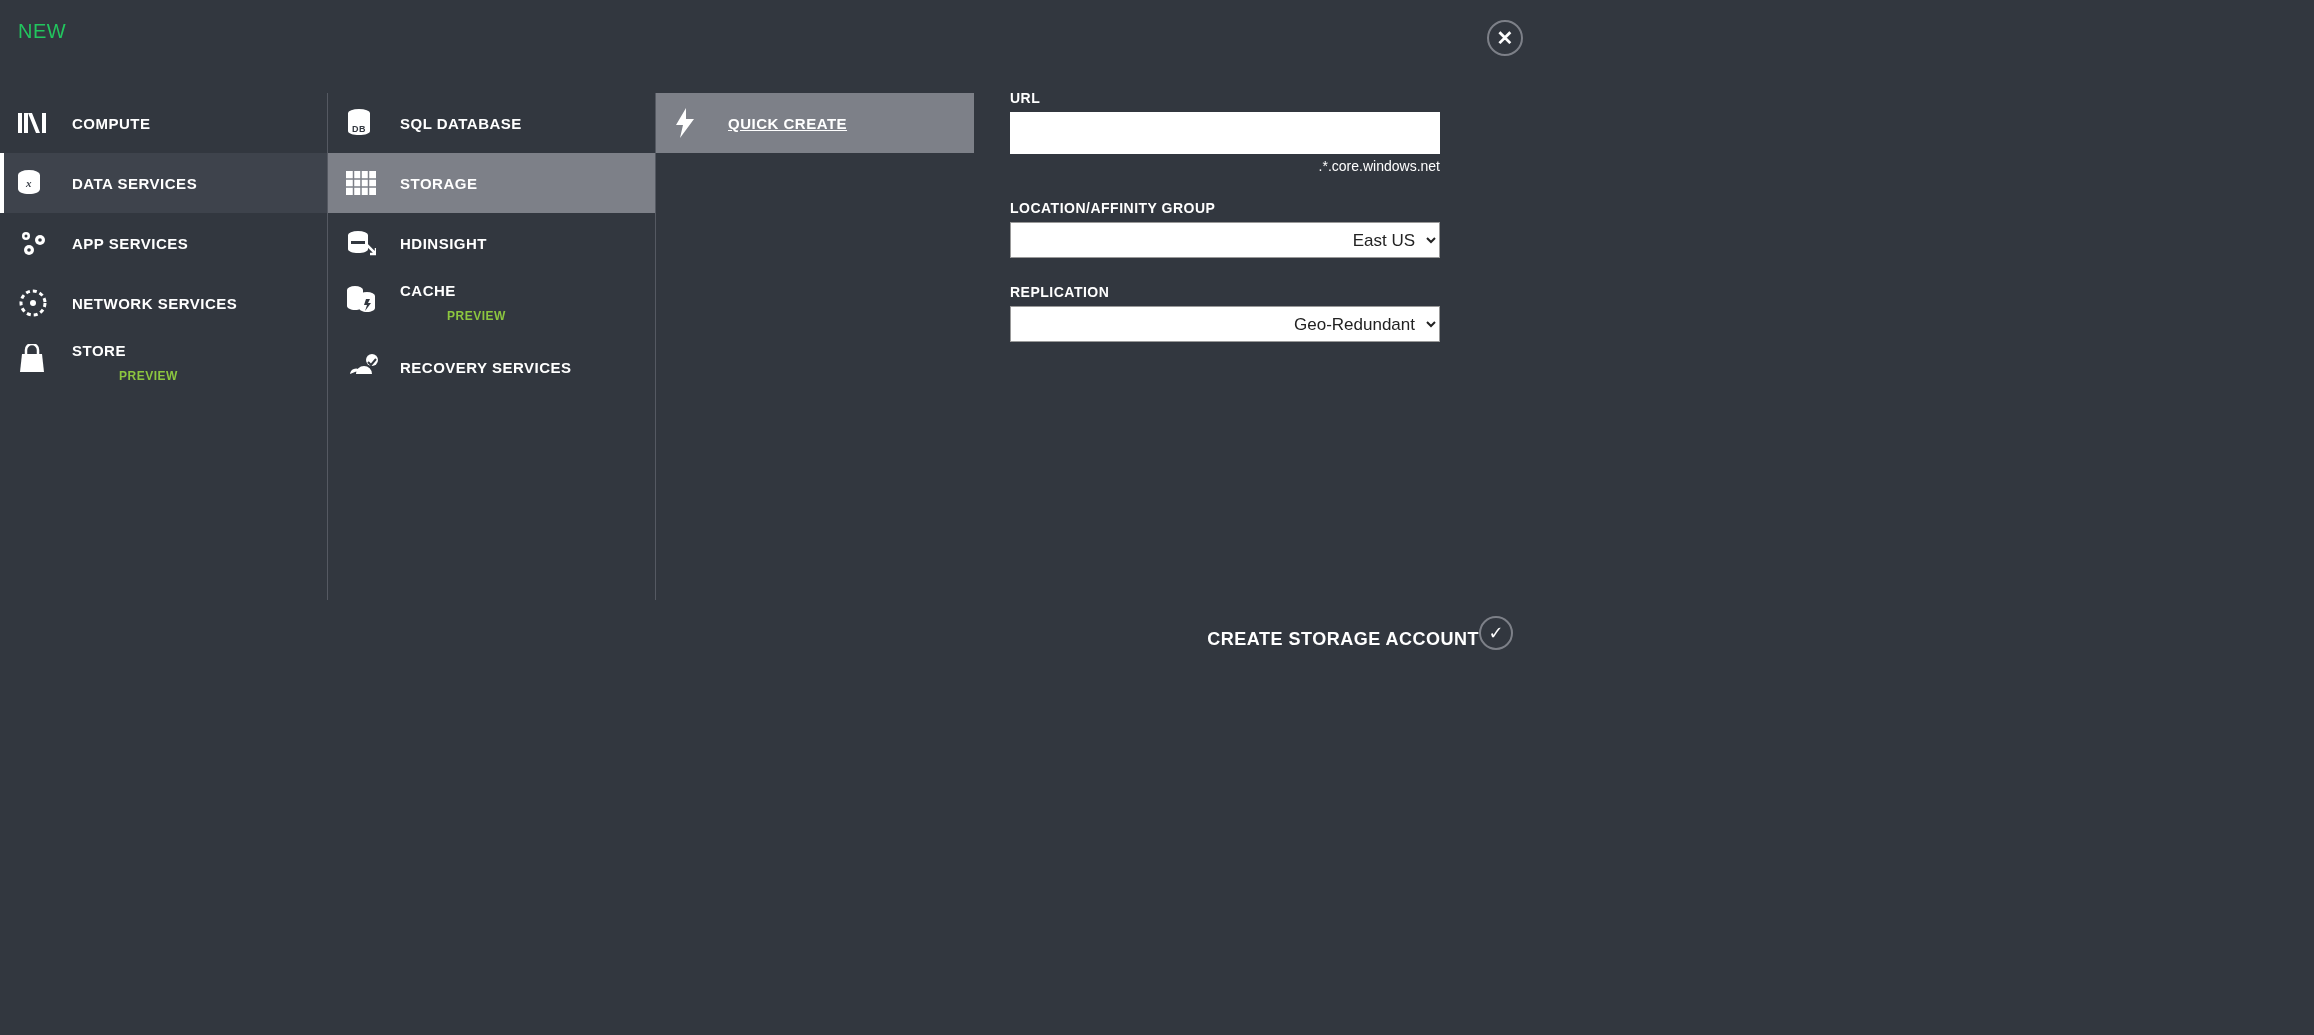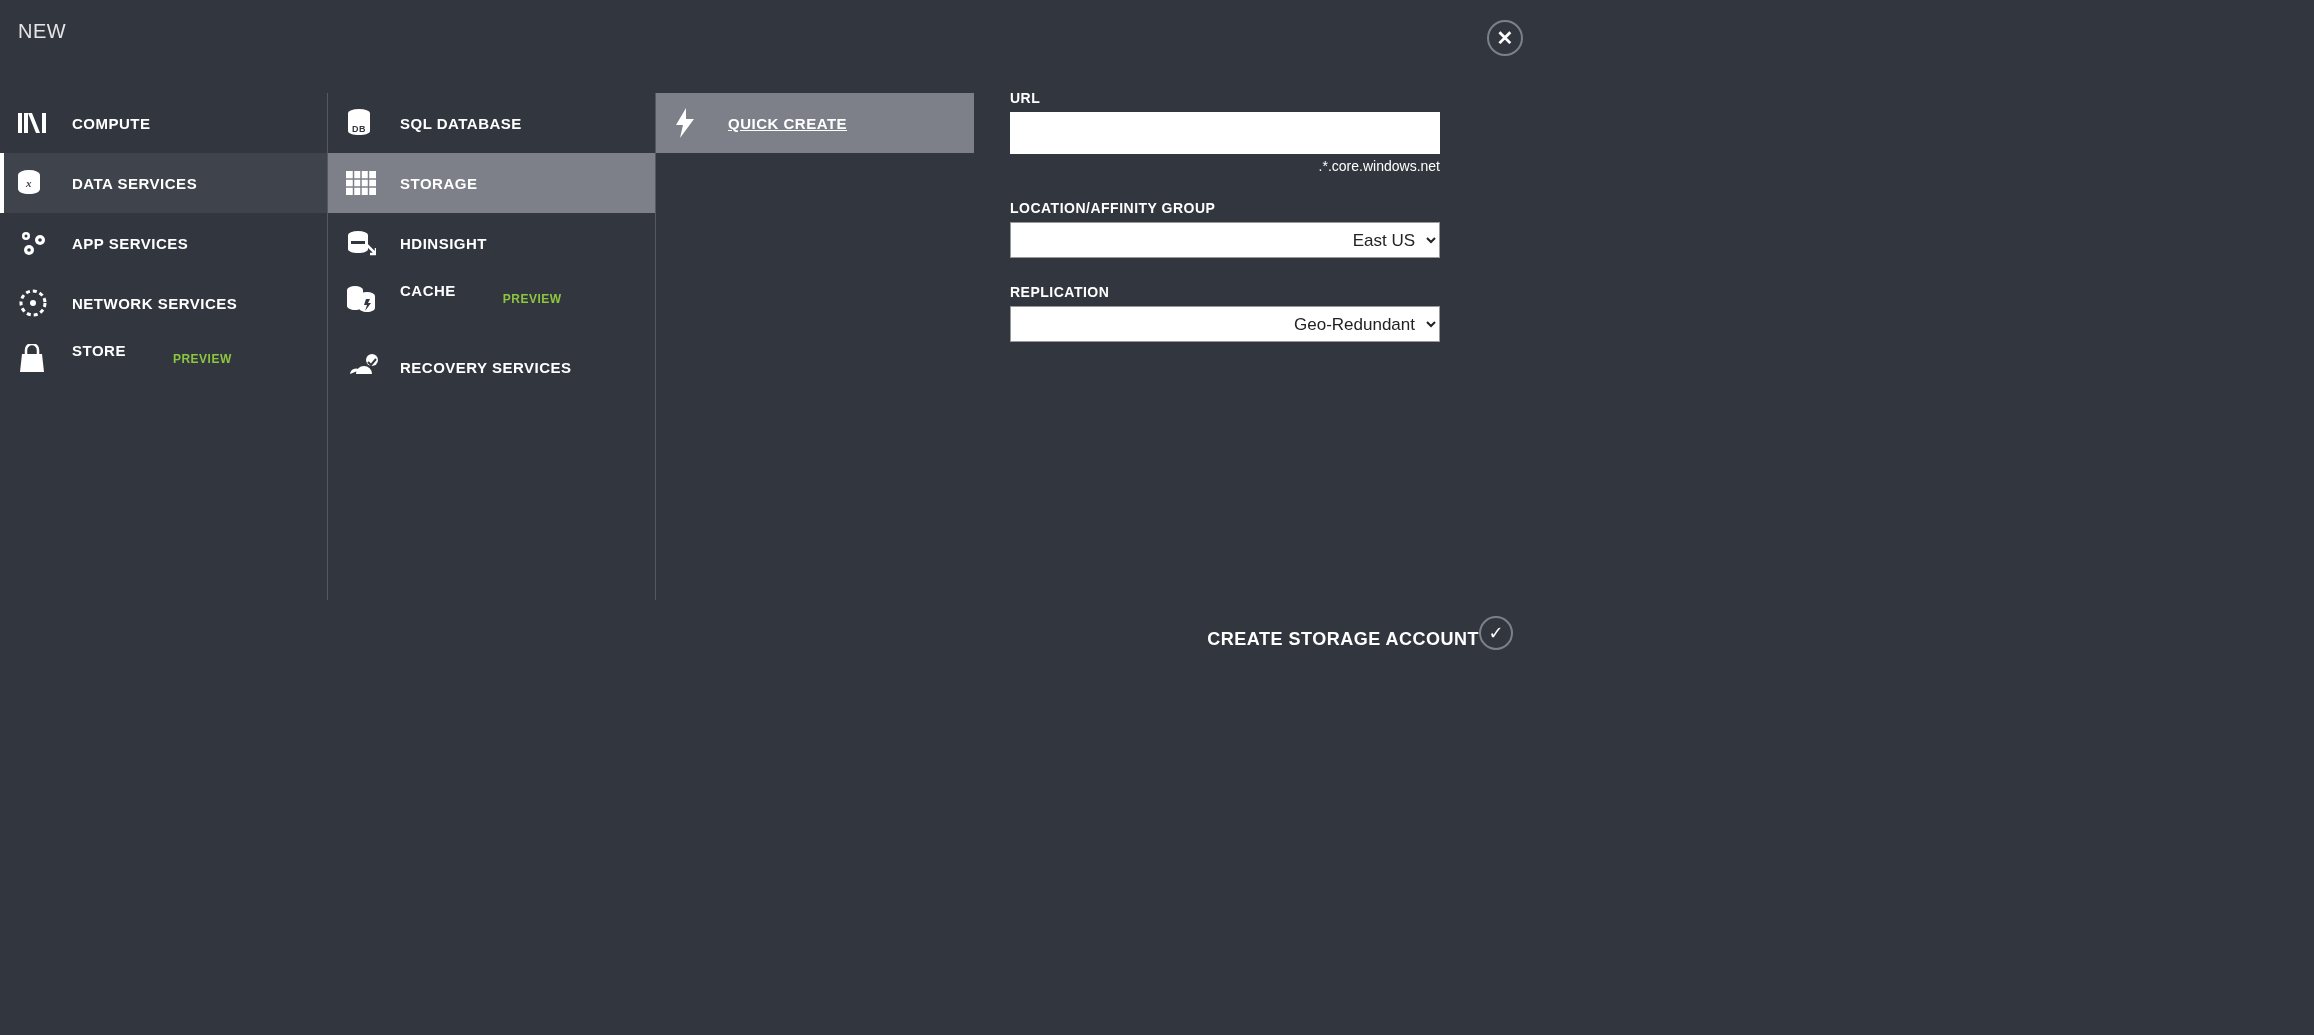--- a/index.html
+++ b/index.html
@@ -11,21 +11,21 @@
     width:1543px;
     height:690px;
     overflow:hidden;
     position:relative;
   }
   .header {
     padding:20px 0 0 18px;
     font-size:20px;
     font-weight:300;
     letter-spacing:0.5px;
-    color:#e5e5e5;
+    color:#22c55e;
   }
   .close-btn {
     position:absolute;
     top:20px;
     right:20px;
     width:36px;
     height:36px;
     border:2px solid #7d8088;
     border-radius:50%;
     display:flex;
@@ -56,21 +56,21 @@
     height:60px;
     padding:0 18px;
     cursor:pointer;
     color:#fff;
     font-size:15px;
     font-weight:600;
     letter-spacing:0.5px;
     position:relative;
   }
   .item.tall { height:64px; align-items:flex-start; padding-top:10px;}
-  .item .texts { display:flex; flex-direction:row; line-height:1.1; }
+  .item .texts { display:flex; flex-direction:column; line-height:1.1; }
   .item .preview { color:#8cc63f; font-size:12px; font-weight:600; margin-top:10px;padding-left:47px;}
   .item.selected1 { background:#3e434c; border-left:4px solid #fff; padding-left:14px;}
   .item.selected2 { background:#7d8088; }
   .item.selected3 { background:#7d8088; }
   .icon-box {
     width:40px;
     height:32px;
     display:flex;
     align-items:center;
     justify-content:flex-start;

